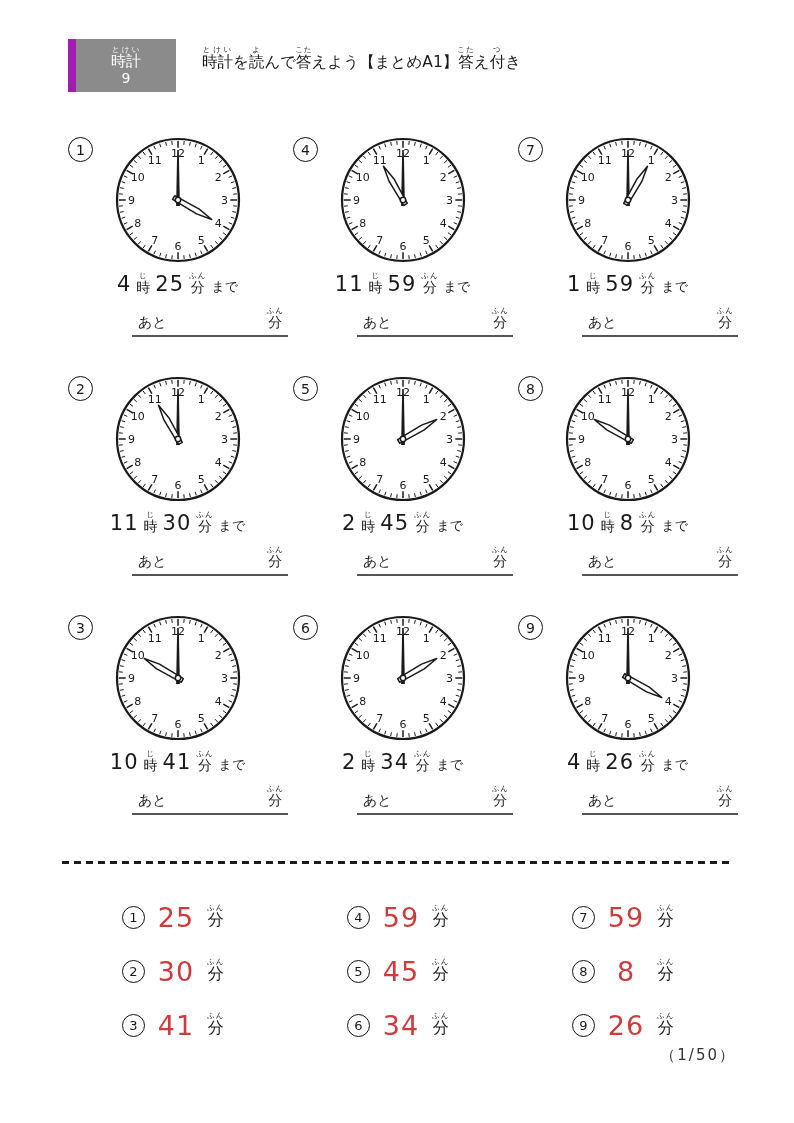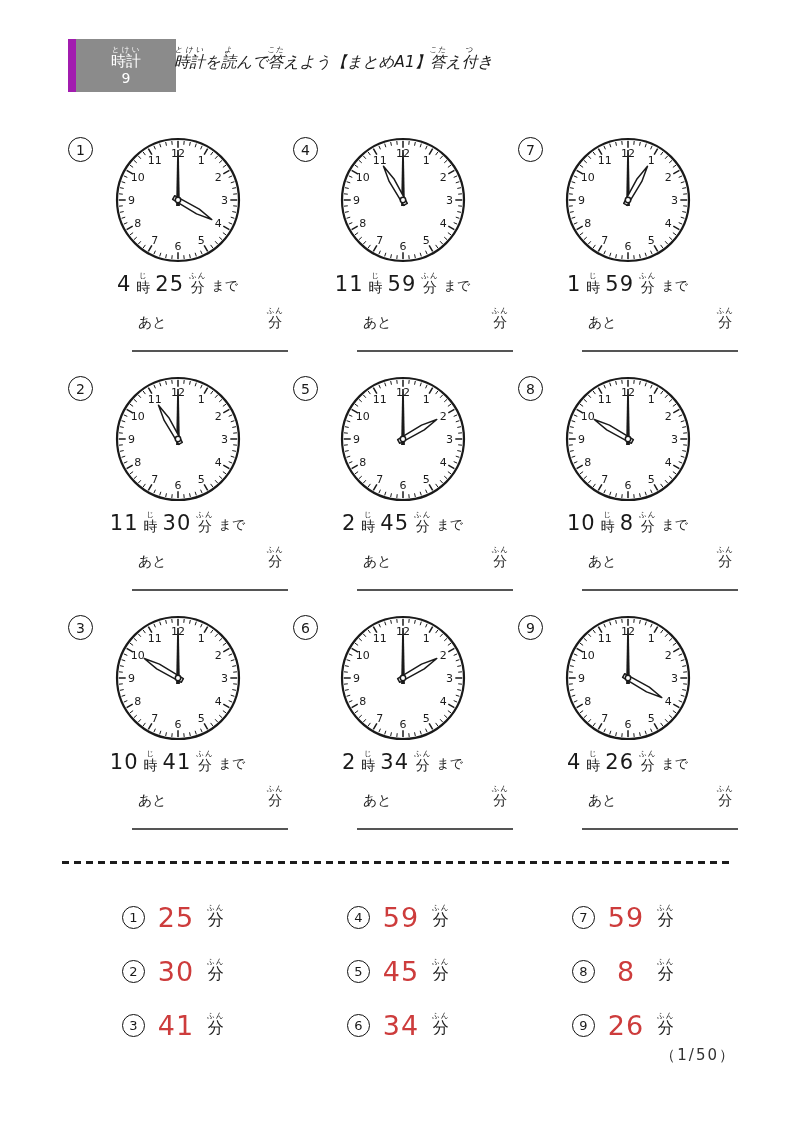--- a/index.html
+++ b/index.html
@@ -19,21 +19,21 @@
     width:100px; height:53px;
     background:#8b8b8b;
     border-left:8px solid #a21caf;
     color:#ffffff;
     display:flex; flex-direction:column; align-items:center; justify-content:center;
     gap:1px;
   }
   .badge-title { font-size:15px; line-height:1.05; }
   .badge-num { font-size:14px; line-height:1; }
 
-  .header-text { position:absolute; left:174px; top:46px;font-style:italic; }
+  .header-text { position:absolute; left:202px; top:46px; }
   .title-line { font-size:15.5px; line-height:1.15; white-space:nowrap; }
   .subtitle-line { font-size:13.5px; line-height:1.15; margin-top:5px; white-space:nowrap; }
 
   
   .problems {
     position:absolute; left:65px; top:130px;
     display:grid;
     grid-template-columns:repeat(3, 225px);
     grid-auto-rows:239px;
   }
@@ -46,27 +46,27 @@
     font-size:14px; line-height:1;
   }
   .clock-wrap { margin-top:5px; width:130px; height:130px; }
   .time-label {
     margin-top:7px;
     display:flex; align-items:flex-end; gap:5px;
     font-size:14px; line-height:1.1;
     white-space:nowrap;
   }
   .time-label .t-num { font-size:21px; line-height:1; letter-spacing:1px; }
-  .time-label .t-until { font-size:13px; padding-bottom:1px;font-family:Liberation Mono, monospace; }
+  .time-label .t-until { font-size:13px; padding-bottom:1px; }
   .answer-line {
     align-self:flex-end;
     width:146px; margin-right:2px; margin-top:12px;
     border-bottom:2.5px solid #555;
     display:flex; justify-content:space-between; align-items:flex-end;
-    padding:0 4px 18px 6px;
+    padding:0 4px 3px 6px;
     font-size:14px;
   }
 
   
   .separator {
     position:absolute; left:62px; top:861px;
     width:672px; height:2.5px;
     background:repeating-linear-gradient(90deg,#1c1c1c 0 7px, transparent 7px 12px);
   }
 

